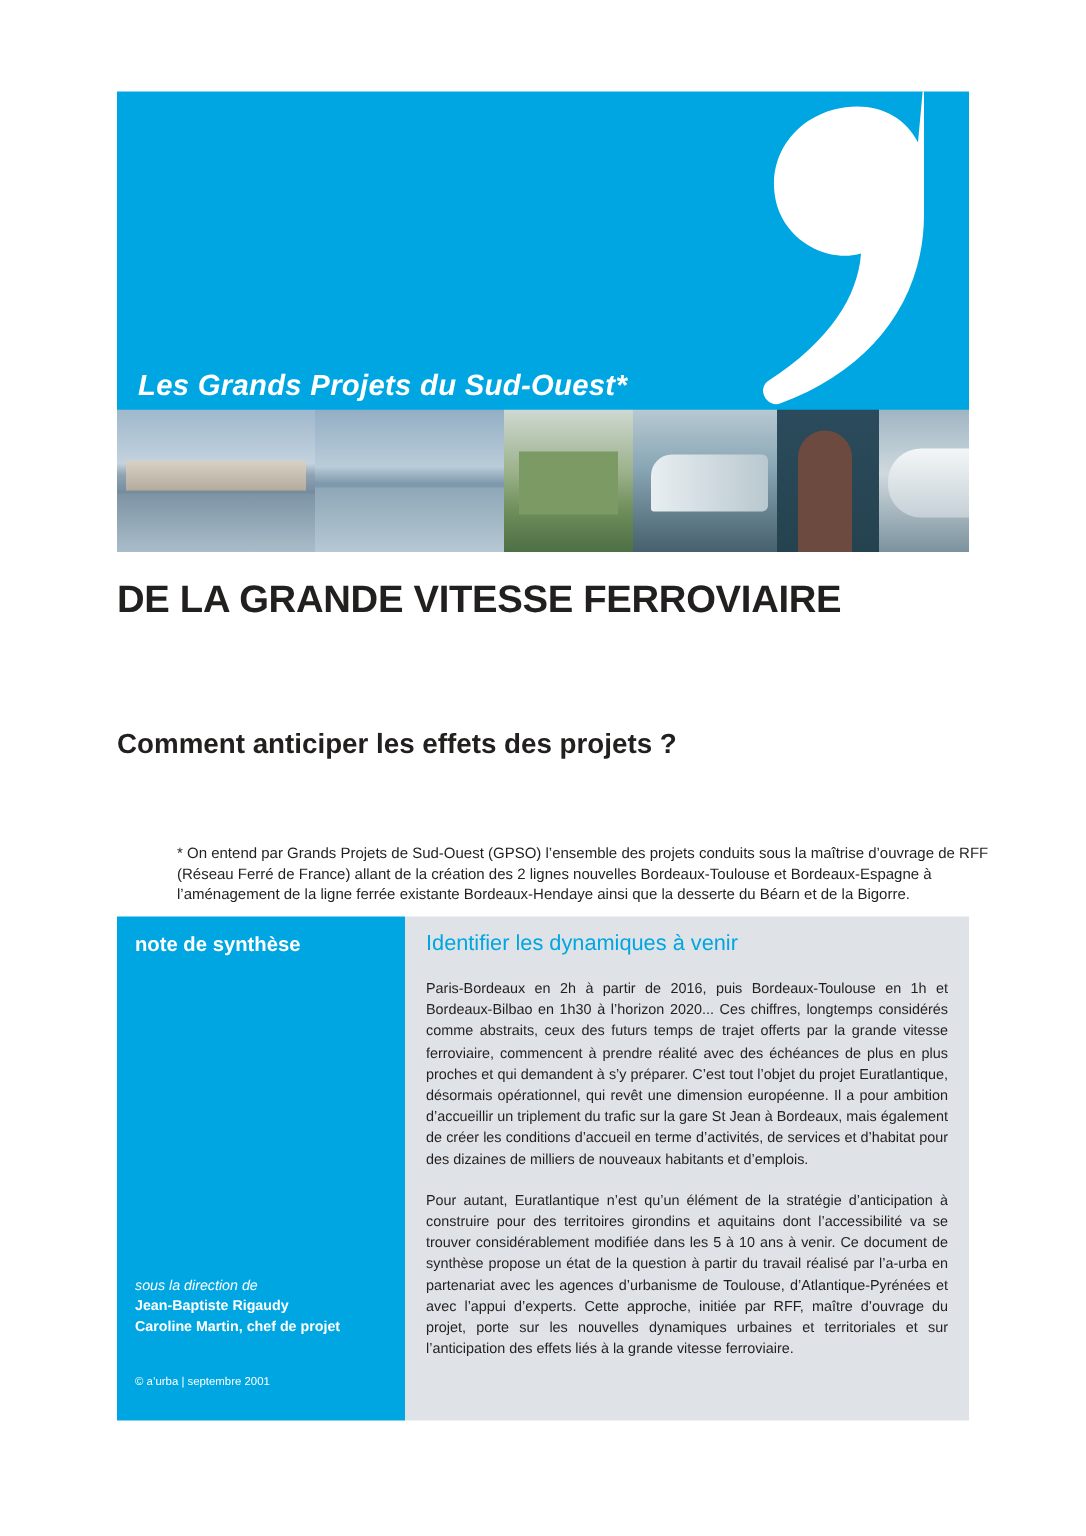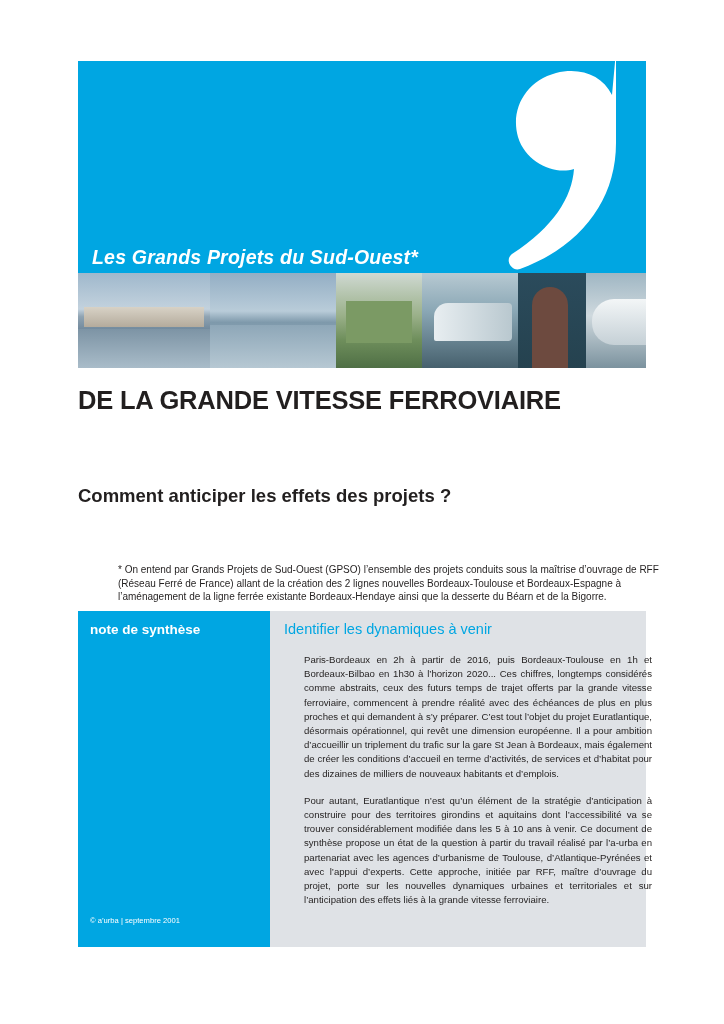--- a/index.html
+++ b/index.html
@@ -202,21 +202,20 @@
   }
   .right-body {
     position: absolute;
     left: 14px;
     top: 42px;
     width: 348px;
     font-size: 9.6px;
     line-height: 14.2px;
     text-align: justify;
     color: #221f1f;
-    margin-left: 20px;
   }
   .right-body p { margin: 0 0 13px 0; }
 </style>
 </head>
 <body>
 
 <div class="page">
 
   <div class="hero">
     <svg class="hero-comma" viewBox="0 0 150 220" aria-hidden="true">
@@ -236,20 +235,25 @@
 
   <div class="doc-title">
     <div>DE LA GRANDE VITESSE FERROVIAIRE</div>
   </div>
   <div class="doc-subtitle">Comment anticiper les effets des projets ?</div>
 
   <div class="footnote">* On entend par Grands Projets de Sud-Ouest (GPSO) l’ensemble des projets conduits sous la maîtrise d’ouvrage de RFF (Réseau Ferré de France) allant de la création des 2 lignes nouvelles Bordeaux-Toulouse et Bordeaux-Espagne à l’aménagement de la ligne ferrée existante Bordeaux-Hendaye ainsi que la desserte du Béarn et de la Bigorre.</div>
 
   <div class="left-col">
     <div class="left-col-title">note de synthèse</div>
+    <div class="credits">
+      <div class="dir">sous la direction de</div>
+      <div>Jean-Baptiste Rigaudy</div>
+      <div>Caroline Martin, chef de projet</div>
+    </div>
     <div class="copyright">© a’urba | septembre 2001</div>
   </div>
 
   <div class="right-col">
     <div class="right-col-title">Identifier les dynamiques à venir</div>
     <div class="right-body">
       <p>Paris-Bordeaux en 2h à partir de 2016, puis Bordeaux-Toulouse en 1h et Bordeaux-Bilbao en 1h30 à l’horizon 2020... Ces chiffres, longtemps considérés comme abstraits, ceux des futurs temps de trajet offerts par la grande vitesse ferroviaire, commencent à prendre réalité avec des échéances de plus en plus proches et qui demandent à s’y préparer. C’est tout l’objet du projet Euratlantique, désormais opérationnel, qui revêt une dimension européenne. Il a pour ambition d’accueillir un triplement du trafic sur la gare St Jean à Bordeaux, mais également de créer les conditions d’accueil en terme d’activités, de services et d’habitat pour des dizaines de milliers de nouveaux habitants et d’emplois.</p>
       <p>Pour autant, Euratlantique n’est qu’un élément de la stratégie d’anticipation à construire pour des territoires girondins et aquitains dont l’accessibilité va se trouver considérablement modifiée dans les 5 à 10 ans à venir. Ce document de synthèse propose un état de la question à partir du travail réalisé par l’a-urba en partenariat avec les agences d’urbanisme de Toulouse, d’Atlantique-Pyrénées et avec l’appui d’experts. Cette approche, initiée par RFF, maître d’ouvrage du projet, porte sur les nouvelles dynamiques urbaines et territoriales et sur l’anticipation des effets liés à la grande vitesse ferroviaire.</p>
     </div>
   </div>

